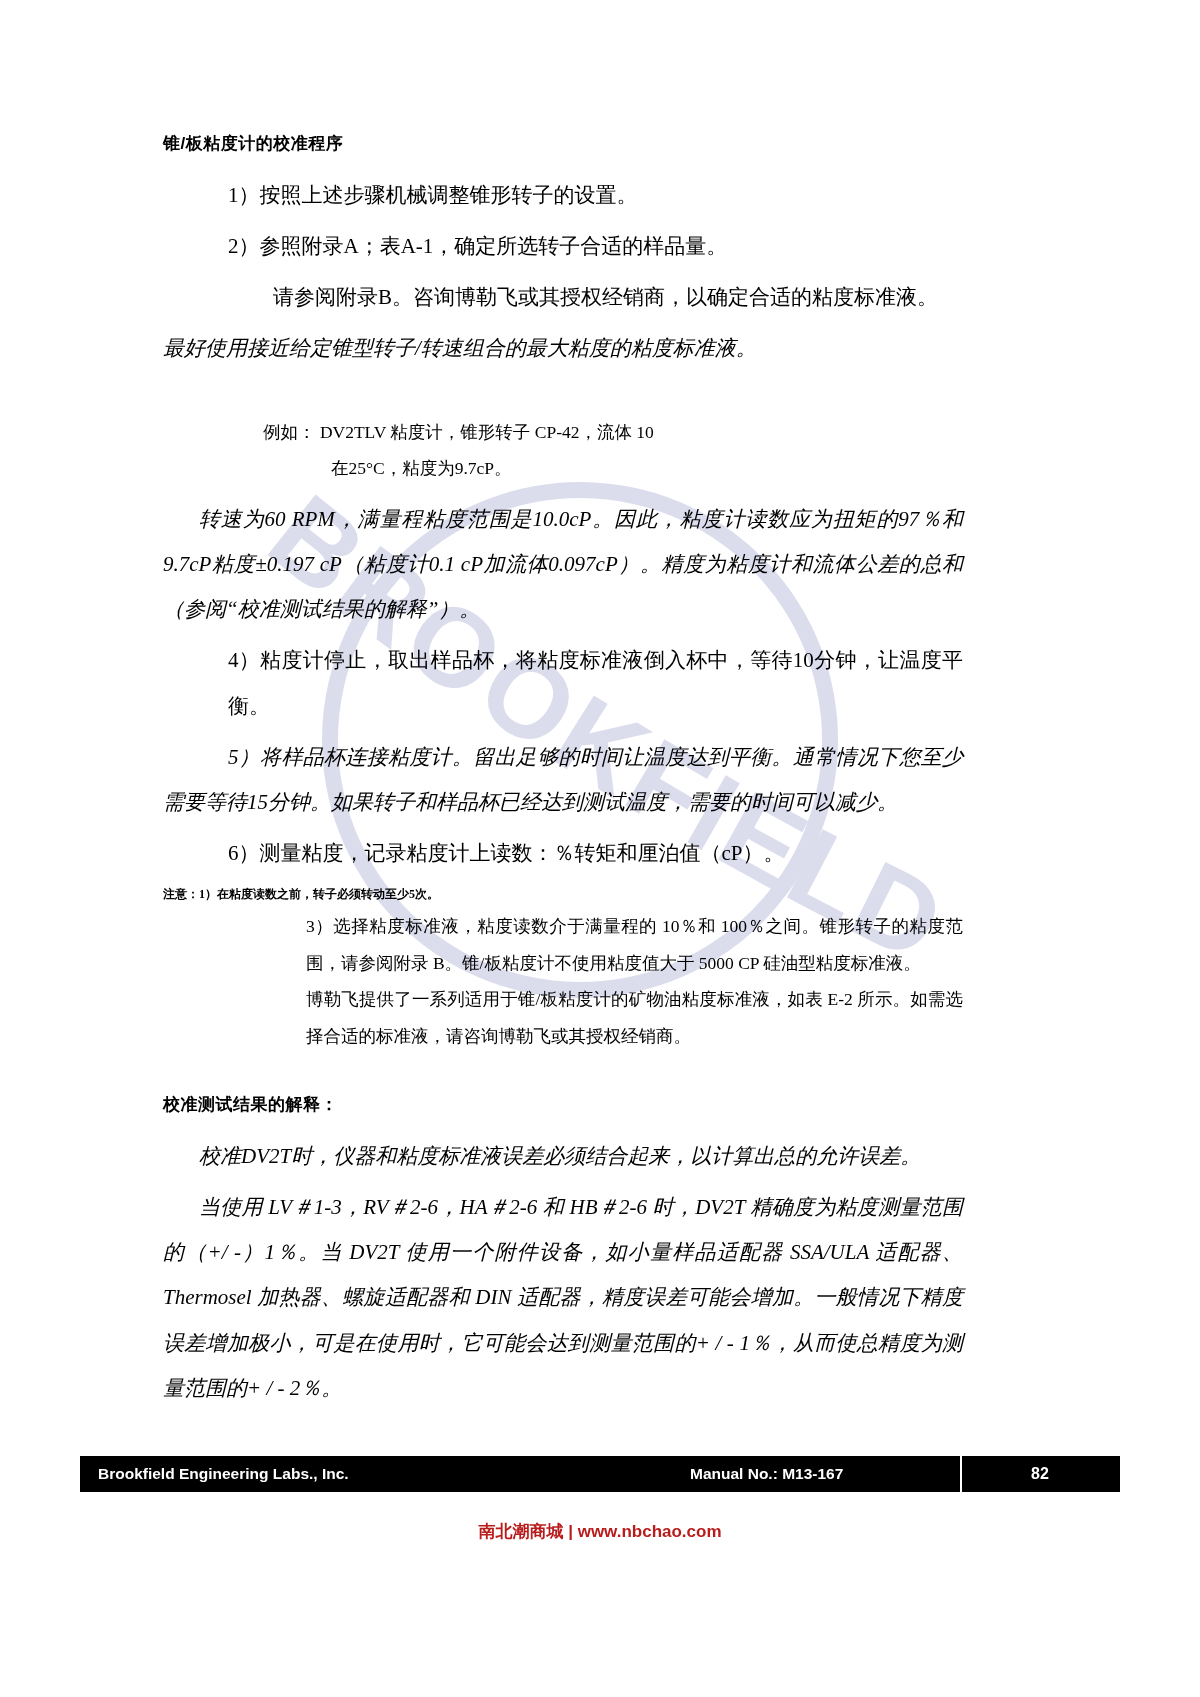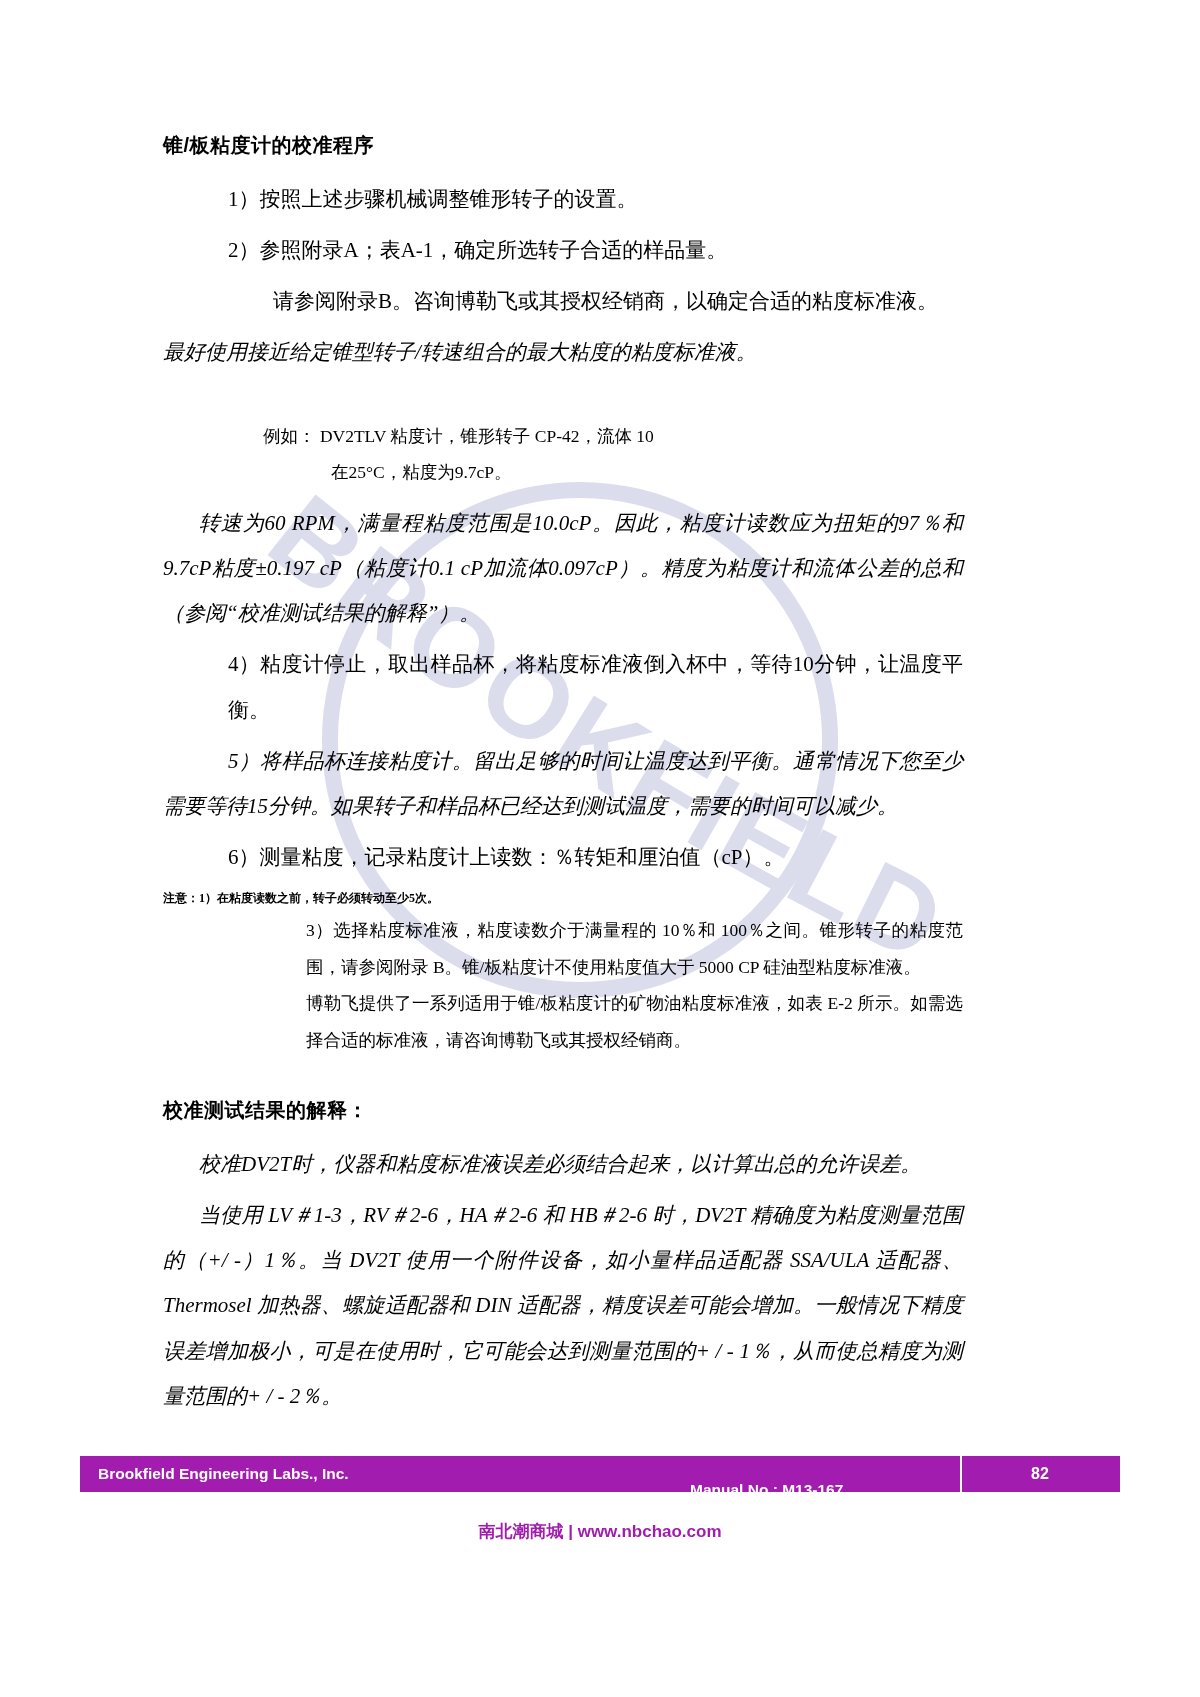--- a/index.html
+++ b/index.html
@@ -45,21 +45,21 @@
     z-index: 2;
   }
   .body-area {
     position: absolute;
     left: 163px;
     top: 132px;
     width: 800px;
   }
   h2.section-title {
     font-family: "Liberation Sans", "DejaVu Sans", sans-serif;
-    font-size: 20px;
+    font-size: 17px;
     font-weight: bold;
     margin: 0 0 18px 0;
     letter-spacing: 0.5px;
   }
   .para {
     font-size: 21px;
     line-height: 2.15;
     margin: 0 0 6px 0;
     text-align: justify;
   }
@@ -103,39 +103,39 @@
   }
   .item3 { padding-left: 22px; }
   .item3 .cont { padding-left: 42px; }
   
   .footer {
     position: absolute;
     left: 80px;
     top: 1456px;
     width: 1040px;
     height: 36px;
-    background: #a21caf;
+    background: #000000;
     color: #ffffff;
     z-index: 3;
   }
   .footer-left {
     position: absolute;
     left: 18px;
     top: 0;
     height: 36px;
     line-height: 36px;
     font-family: "Liberation Sans", "DejaVu Sans", sans-serif;
     font-size: 15.5px;
     font-weight: bold;
     color: #ffffff;
   }
   .footer-manual {
     position: absolute;
     left: 610px;
-    top: 16px;
+    top: 0;
     height: 36px;
     line-height: 36px;
     font-family: "Liberation Sans", "DejaVu Sans", sans-serif;
     font-size: 15.5px;
     font-weight: bold;
     color: #ffffff;
   }
   .footer-sep {
     position: absolute;
     left: 880px;
@@ -159,21 +159,21 @@
   }
   .site-line {
     position: absolute;
     left: 0;
     top: 1520px;
     width: 1200px;
     text-align: center;
     font-family: "Liberation Sans", "DejaVu Sans", sans-serif;
     font-size: 17px;
     font-weight: bold;
-    color: #a21caf;
+    color: #b91c1c;
     z-index: 3;
   }
 </style>
 </head>
 <body>
 
 <div class="page">
 
   <div class="watermark">
     <svg viewBox="0 0 740 640" xmlns="http://www.w3.org/2000/svg">

